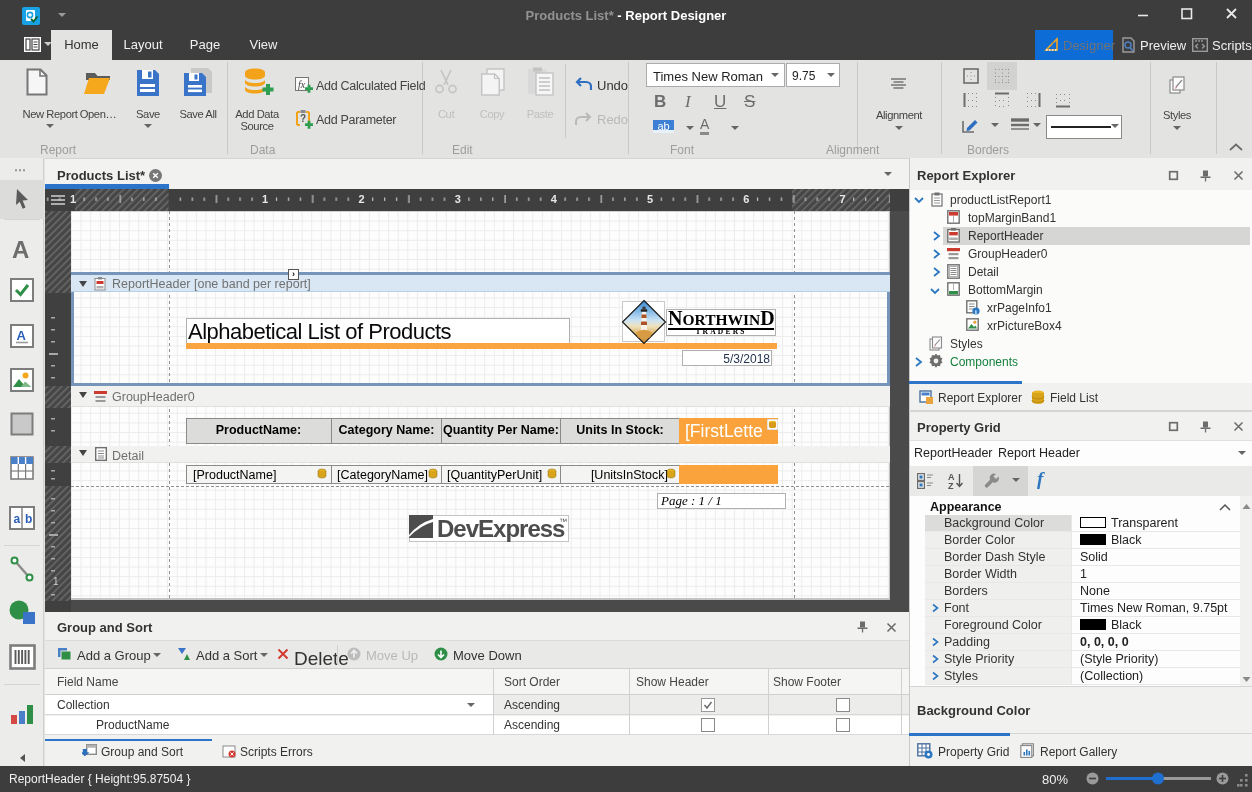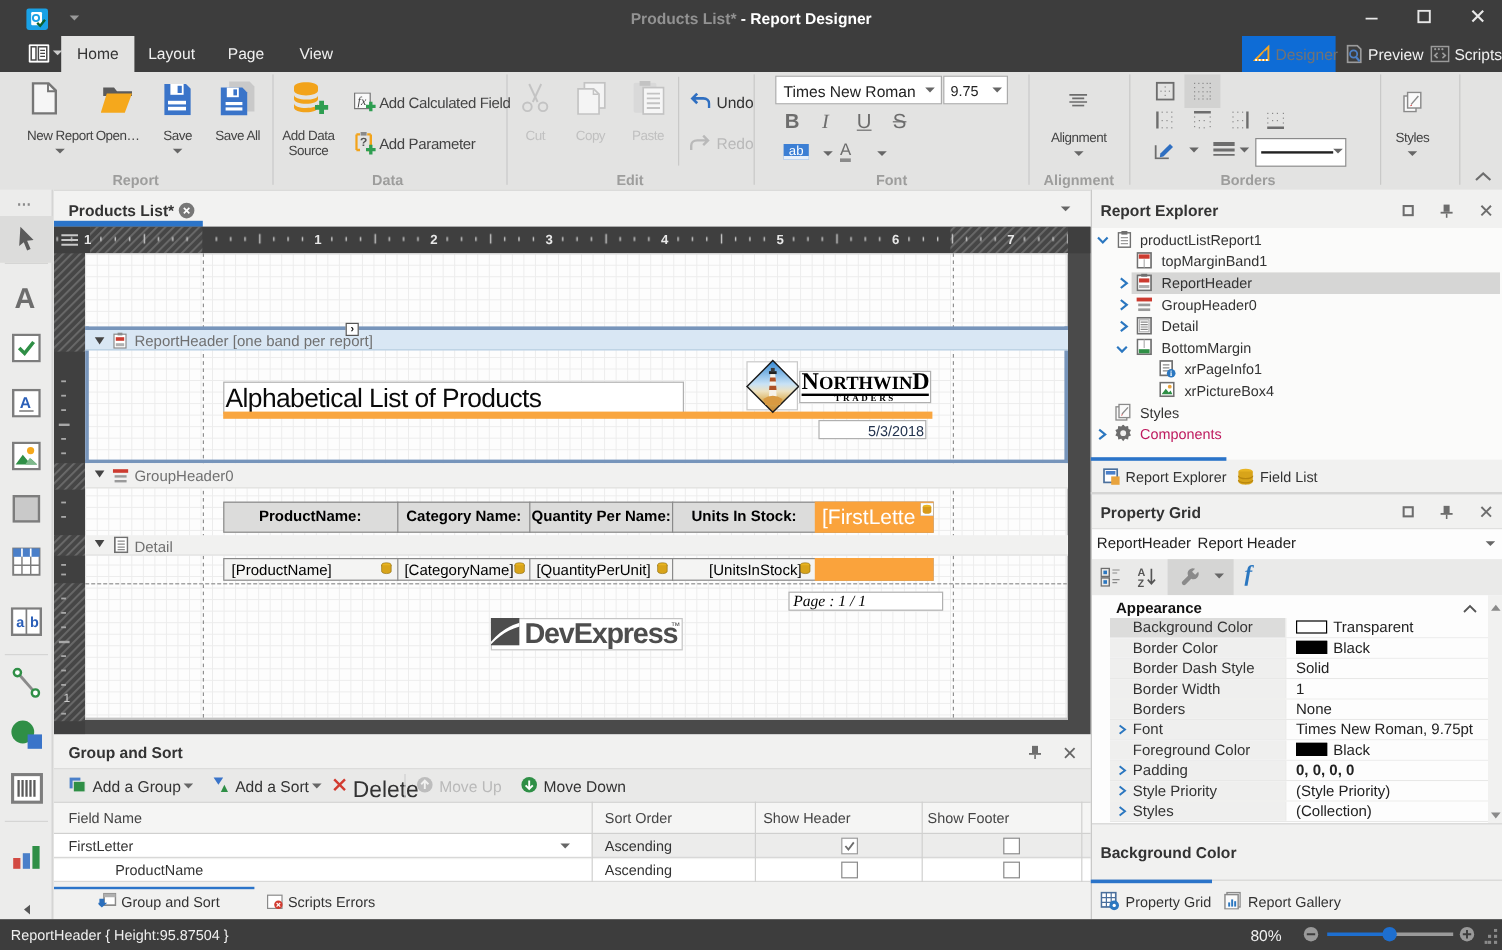--- a/index.html
+++ b/index.html
@@ -1,18 +1,18 @@
 <!DOCTYPE html>
 <html><head><meta charset="utf-8"><style>
 *{margin:0;padding:0;box-sizing:border-box}
 html,body{width:1252px;height:792px;overflow:hidden}
 body{position:relative;font-family:"Liberation Sans",sans-serif;font-size:12px;background:#e3e3e2;color:#444}
 .abs{position:absolute}
 .dark{background:#3d3d3d}
-.cap{color:#9d9d9c;font-weight:bold;text-align:center;font-size:12px}
+.cap{color:#9d9d9c;font-weight:normal;font-size:12px}
 .vsep{position:absolute;top:62px;height:92px;width:1px;background:#c9c9c8}
 .lbl{position:absolute;text-align:center;color:#444;font-size:11.2px;letter-spacing:-0.4px;white-space:nowrap}
 .caret{position:absolute;width:0;height:0;border-left:4px solid transparent;border-right:4px solid transparent;border-top:4px solid #666}
 .combo{position:absolute;background:#fff;border:1px solid #ababab}
 svg{display:block}
 </style></head>
 <body>
 
 <div class="abs dark" style="left:0;top:0;width:1252px;height:30px"></div>
 <div class="abs" style="left:22px;top:7px;width:18px;height:18px;background:#19a1e6;border-radius:2px">
@@ -657,21 +657,21 @@
   </svg>
 <div class="abs" style="left:453px;top:648px;font-size:13px;color:#333">Move Down</div>
 
 <div class="abs" style="left:45px;top:668px;width:864px;height:27px;background:#f5f5f4;border-top:1px solid #d0d0cf;border-bottom:1px solid #d0d0cf"></div>
 <div class="abs" style="left:57px;top:675px;color:#444">Field Name</div>
 <div class="abs" style="left:504px;top:675px;color:#444">Sort Order</div>
 <div class="abs" style="left:636px;top:675px;color:#444">Show Header</div>
 <div class="abs" style="left:773px;top:675px;color:#444">Show Footer</div>
 <div class="abs" style="left:45px;top:695px;width:864px;height:20px;background:#ececeb;border-bottom:1px solid #d8d8d7"></div>
 <div class="abs" style="left:45px;top:695px;width:448px;height:20px;background:#fff;border-bottom:1px solid #d8d8d7"></div>
-<div class="abs" style="left:57px;top:698px;color:#333">FirstLetter</div>
+<div class="abs" style="left:57px;top:698px;color:#333">Collection</div>
 <div class="caret" style="left:467px;top:703px"></div>
 <div class="abs" style="left:504px;top:698px;color:#333">Ascending</div>
 <div class="abs" style="left:701px;top:698px;width:14px;height:14px;background:#fff;border:1px solid #9a9a9a">
 <svg width="12" height="12" viewBox="0 0 12 12">
       <path d="M2.5 6 l2.5 3 4.5 -6" fill="none" stroke="#6d6d6d" stroke-width="1.5"></path>
     </svg>
   </div>
 <div class="abs" style="left:836px;top:698px;width:14px;height:14px;background:#fff;border:1px solid #8a8a8a"></div>
 <div class="abs" style="left:45px;top:716px;width:864px;height:19px;background:#fff;border-bottom:1px solid #d8d8d7"></div>
 <div class="abs" style="left:96px;top:718px;color:#333">ProductName</div>
@@ -798,21 +798,21 @@
     <path d="M6 9 l-0.8 1.4 1.5 -0.5 z" fill="#cc2222"></path>
   </svg>
 <div class="abs" style="left:950px;top:337px;color:#333">Styles</div>
 <svg class="abs" style="left:913px;top:356px" width="10" height="12" viewBox="0 0 10 12">
     <path d="M3 2 L8 6 L3 10" fill="none" stroke="#2b77c0" stroke-width="1.8"></path>
   </svg>
 <svg class="abs" style="left:929px;top:354px" width="14" height="14" viewBox="0 0 14 14">
     <path d="M7 0 L8.7 2.2 L11.4 1.6 L11.8 4.3 L14 5.3 L12.8 7.7 L14 10.1 L11.8 11.1 L11.4 13.8 L8.7 13.2 L7 15.4 L5.3 13.2 L2.6 13.8 L2.2 11.1 L0 10.1 L1.2 7.7 L0 5.3 L2.2 4.3 L2.6 1.6 L5.3 2.2 Z" fill="#6d6d6d" transform="scale(0.93) translate(0.5,-0.6)"></path>
     <circle cx="7" cy="7" r="2.4" fill="#f1f1f0"></circle>
   </svg>
-<div class="abs" style="left:950px;top:355px;color:#be185d">Components</div>
+<div class="abs" style="left:950px;top:355px;color:#15803d">Components</div>
 
 <div class="abs" style="left:909px;top:381px;width:113px;height:3px;background:#2b74c9"></div>
 <svg class="abs" style="left:919px;top:390px" width="15" height="15" viewBox="0 0 15 15">
     <rect x="1" y="1" width="11" height="11" fill="#fff" stroke="#4a6f9c" stroke-width="1.4"></rect>
     <rect x="2.5" y="2.5" width="8" height="3" fill="#4a7fc9"></rect>
     <rect x="7" y="7" width="7" height="7" fill="#e8a33d"></rect>
   </svg>
 <div class="abs" style="left:938px;top:391px;color:#333;font-size:12px">Report Explorer</div>
 <svg class="abs" style="left:1031px;top:390px" width="14" height="15" viewBox="0 0 14 15">
     <ellipse cx="7" cy="3" rx="6" ry="2.4" fill="#e8b422"></ellipse>

